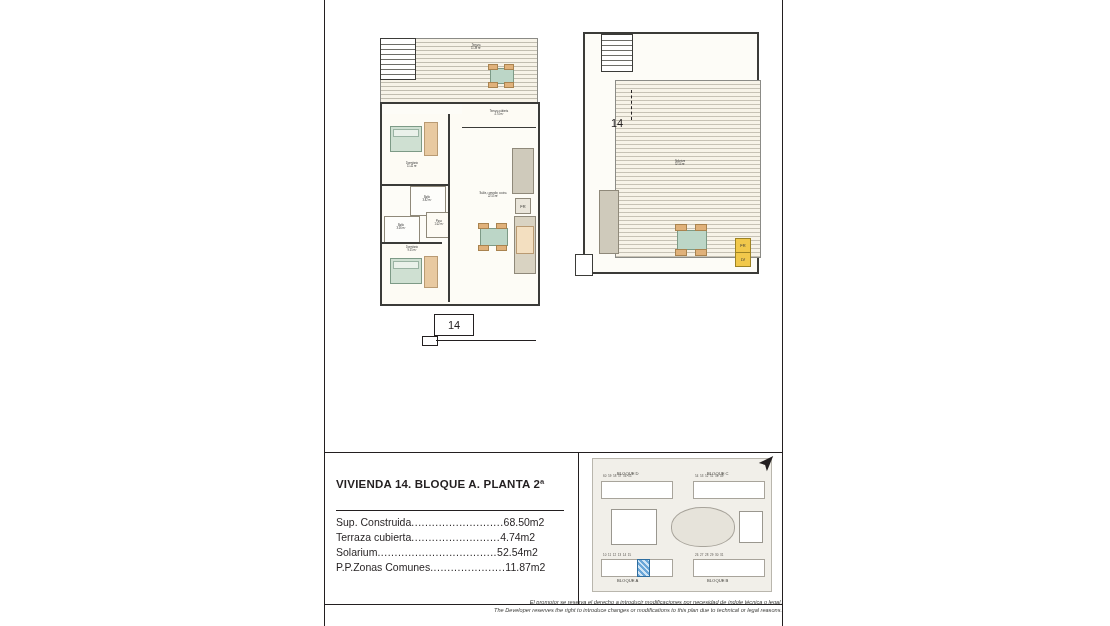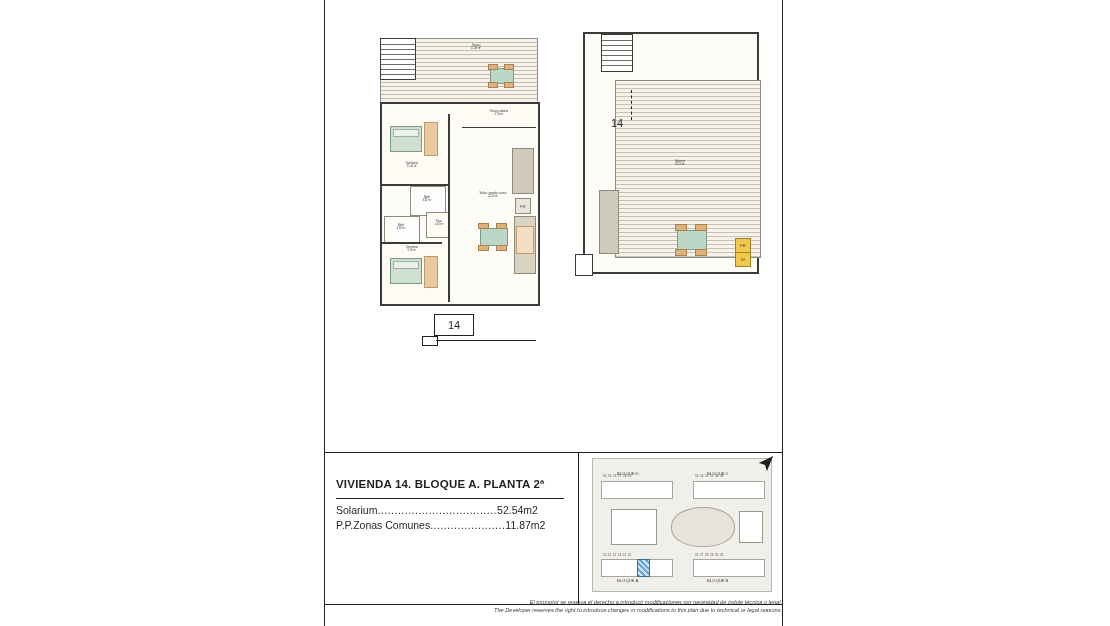--- a/index.html
+++ b/index.html
@@ -37,21 +37,21 @@
   .p2-body{position:absolute;left:8px;top:18px;width:172px;height:238px;background:#fdfcf7;border:2px solid #3b3b38;}
   .p2-sol{position:absolute;left:30px;top:46px;width:144px;height:176px;background:#f7f3e8;border:1px solid #8b8b86;}
   .p2-sol .hatch{position:absolute;inset:0;background:repeating-linear-gradient(0deg,rgba(150,145,130,.5) 0 1px,transparent 1px 4px);}
   .p2-stair{position:absolute;left:26px;top:20px;width:30px;height:36px;background:#fff;border:1px solid #3b3b38;}
   .p2-stair i{position:absolute;left:0;right:0;height:1px;background:#6d6d68;}
   .pergola{position:absolute;background:#cfcabb;border:1px solid #8f897a;}
   .fr-box{position:absolute;width:14px;background:#f1c84b;border:1px solid #9d8324;font-size:4px;color:#3a3a36;display:flex;align-items:center;justify-content:center;}
 
   
   .title-block{position:absolute;left:336px;top:478px;width:236px;}
-  .tb-title{font-size:11.5px;font-weight:bold;letter-spacing:.2px;margin-bottom:8px;}
+  .tb-title{font-size:11.5px;font-weight:bold;letter-spacing:.2px;margin-bottom:20px;}
   .tb-rule{width:228px;height:1px;background:#231f20;margin:2px 0 4px 0;}
   .tb-row{font-size:10.5px;line-height:15px;white-space:nowrap;}
   .tb-dots{letter-spacing:.5px;}
 
   
   .sitemap{position:absolute;left:592px;top:458px;width:178px;height:132px;background:#f1efe9;border:1px solid #b9b6ad;}
   .sm-b{position:absolute;background:#ffffff;border:1px solid #9a978f;}
   .sm-unit{position:absolute;background:#ffffff;border:1px solid #a8a49b;}
   .sm-hi{position:absolute;background:#9fc6e8;border:1px solid #3f7fb5;}
   .sm-pool{position:absolute;background:#e6e3da;border:1px solid #a8a49b;border-radius:48% 48% 46% 46%;}
@@ -188,20 +188,26 @@
     <div style="position:absolute;left:56px;top:76px;width:1px;height:30px;border-left:1px dashed #231f20;"></div>
     <div style="position:absolute;left:36px;top:100px;width:30px;height:18px;font-size:11px;display:flex;align-items:center;">14</div>
     <div style="position:absolute;left:0;top:240px;width:16px;height:20px;border:1px solid #3b3b38;background:#fff;"></div>
   </div>
 
   <div class="title-block">
     <div class="tb-title">VIVIENDA 14. BLOQUE A. PLANTA 2ª</div>
     <div class="tb-rule"></div>
 
     <div class="tb-row">
+      <span>Sup. Construida</span><span class="tb-dots">...........................</span><span>68.50m2</span>
+    </div>
+    <div class="tb-row">
+      <span>Terraza cubierta</span><span class="tb-dots">..........................</span><span>4.74m2</span>
+    </div>
+    <div class="tb-row">
       <span>Solarium</span><span class="tb-dots">...................................</span><span>52.54m2</span>
     </div>
     <div class="tb-row">
       <span>P.P.Zonas Comunes</span><span class="tb-dots">......................</span><span>11.87m2</span>
     </div>
   </div>
 
   <div class="sitemap">
 
     <div class="sm-unit" style="left:8px;top:22px;width:70px;height:16px;"></div>

